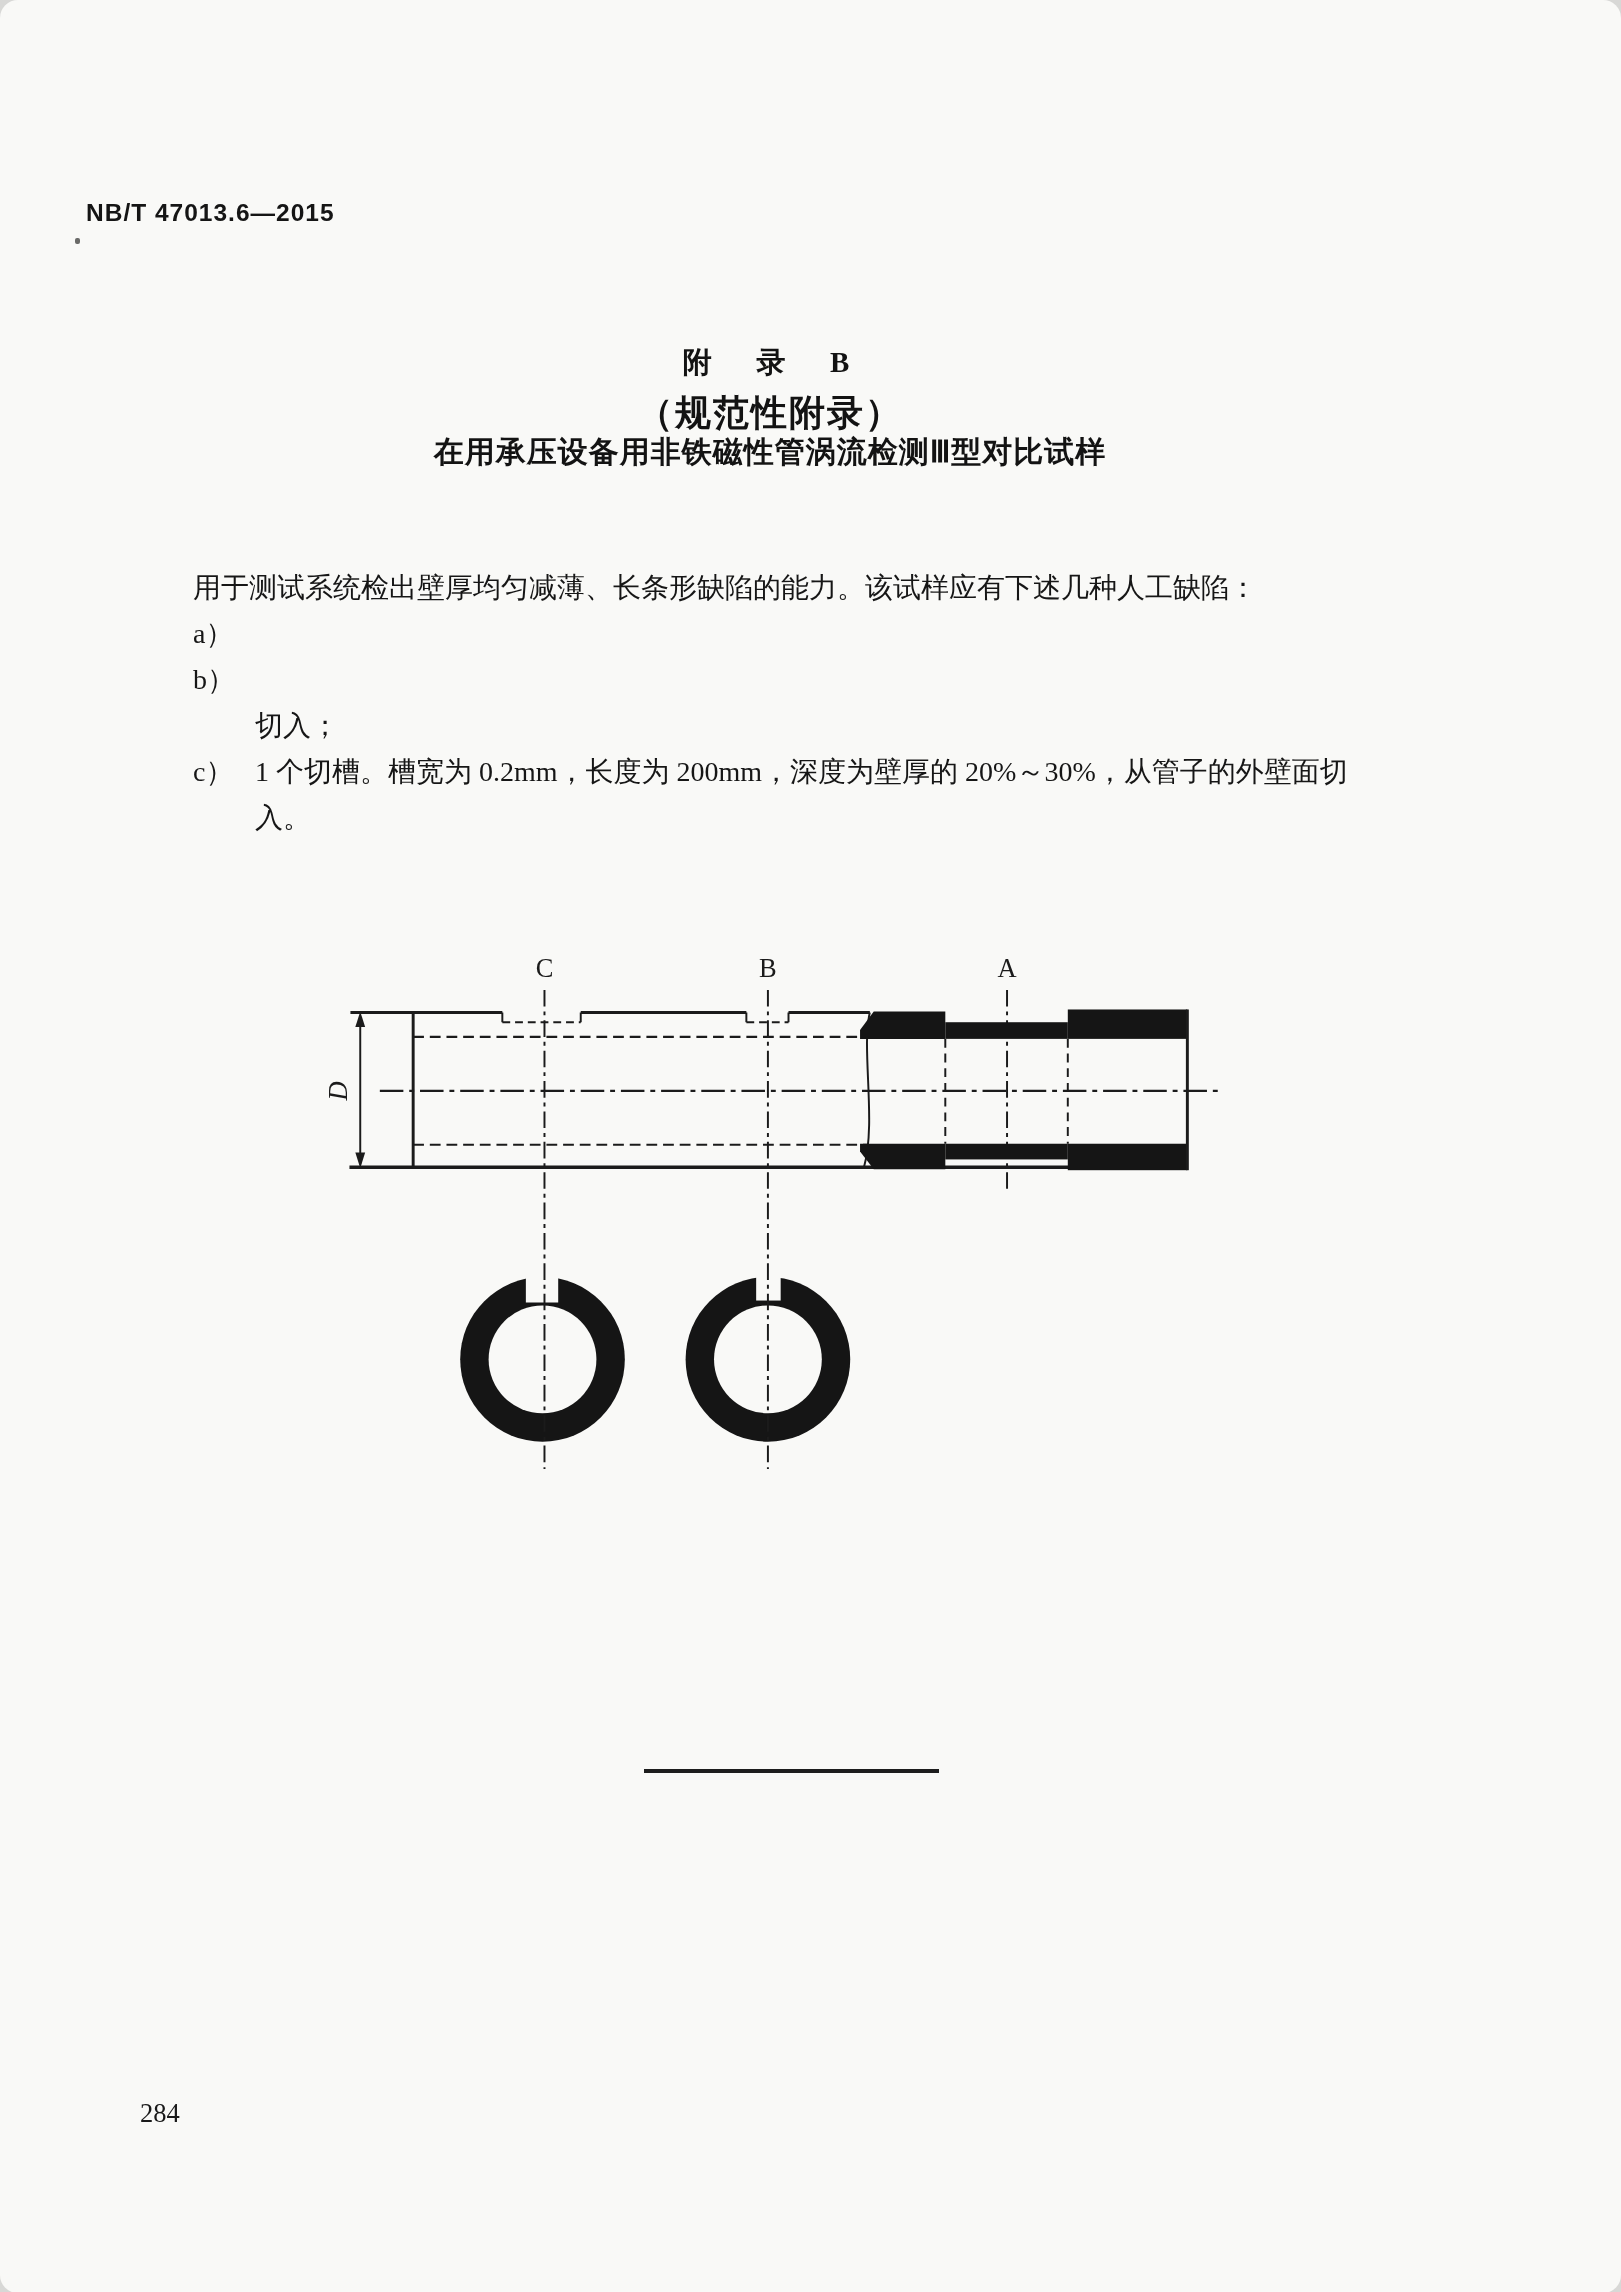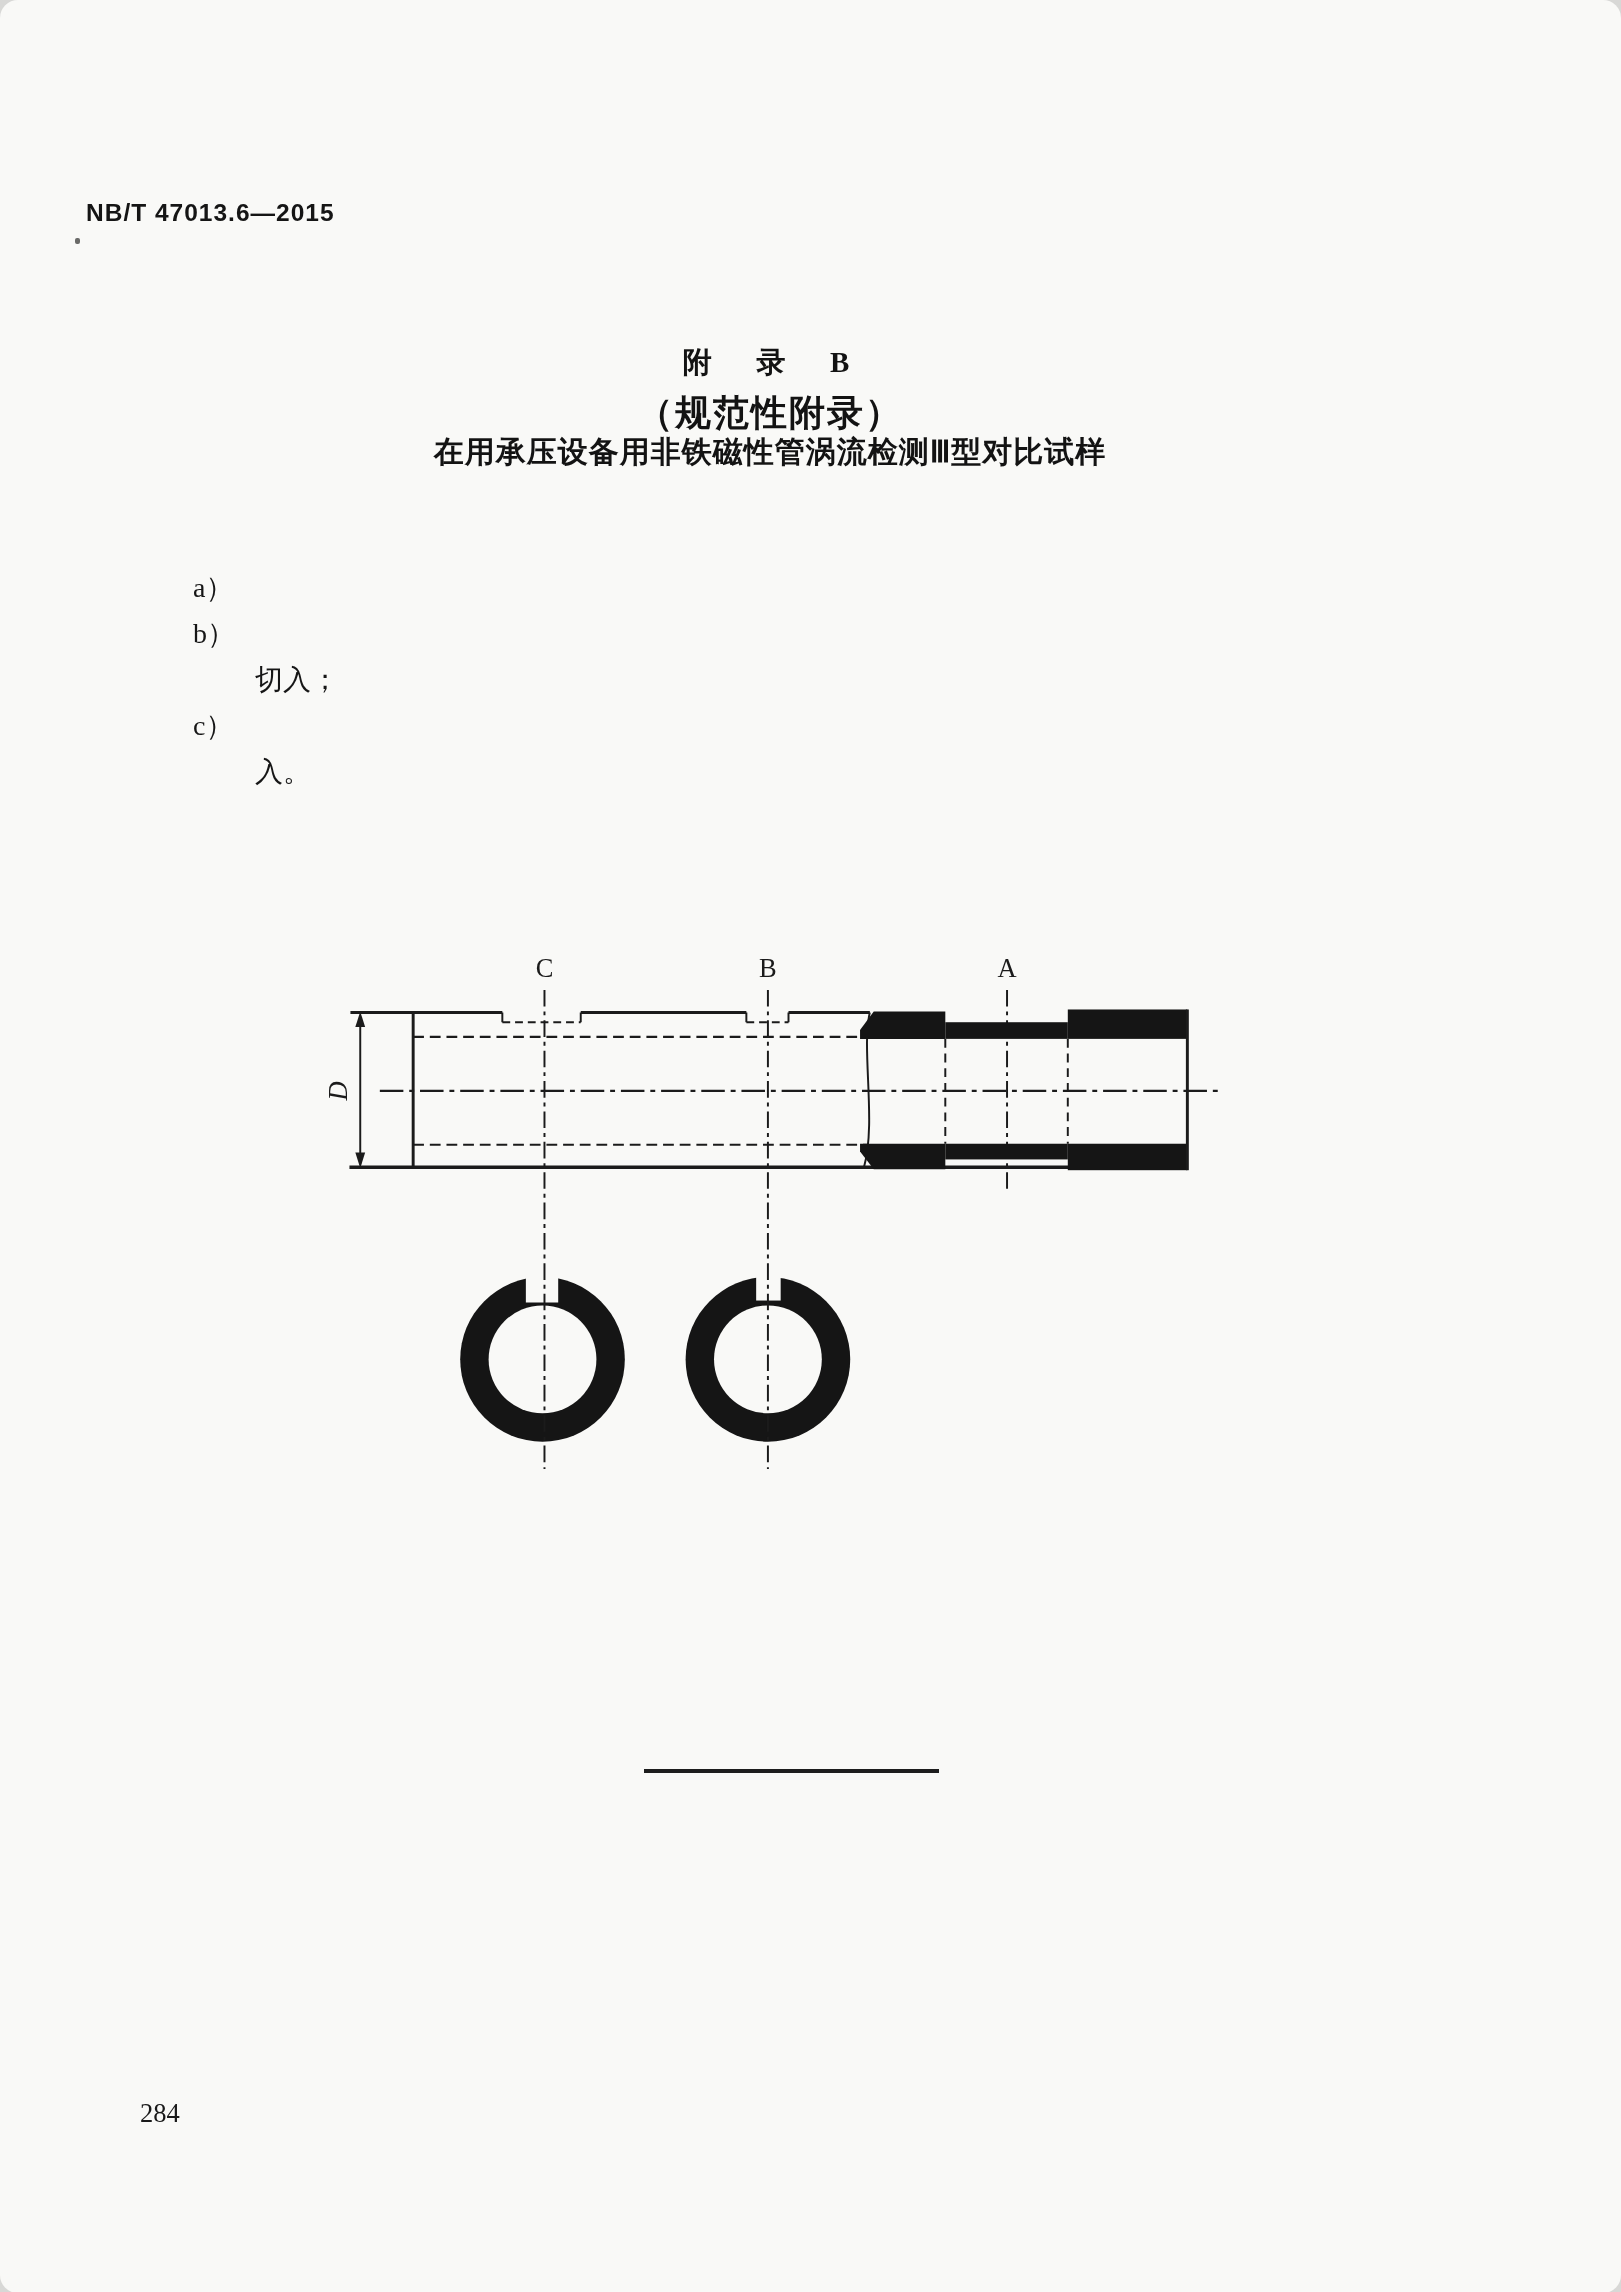--- a/index.html
+++ b/index.html
@@ -63,28 +63,32 @@
 
   <div class="doc-header">NB/T 47013.6—2015</div>
   <div class="scan-dot"></div>
 
   <div class="title-line title-1">附　录　B</div>
   <div class="title-line title-2">（规范性附录）</div>
   <div class="title-line title-3">在用承压设备用非铁磁性管涡流检测Ⅲ型对比试样</div>
 
   <div class="textblock">
     <div class="tb-row">
+      <span>用于测试系统检出壁厚均匀减薄、长条形缺陷的能力。该试样应有下述几种人工缺陷：</span>
+    </div>
+    <div class="tb-row">
       <span class="tb-label">a）</span>
     </div>
     <div class="tb-row">
       <span class="tb-label">b）</span>
     </div>
     <div class="tb-cont">切入；</div>
     <div class="tb-row">
       <span class="tb-label">c）</span>
+      <span>1 个切槽。槽宽为 0.2mm，长度为 200mm，深度为壁厚的 20%～30%，从管子的外壁面切</span>
     </div>
     <div class="tb-cont">入。</div>
   </div>
 
   <div class="figure-wrap">
     <svg width="931" height="547" viewBox="0 0 950 558" xmlns="http://www.w3.org/2000/svg">
 
       <g>
         <circle cx="224" cy="437" r="84" fill="#151515"></circle>
         <circle cx="224" cy="437" r="55" fill="#f9f9f7"></circle>

